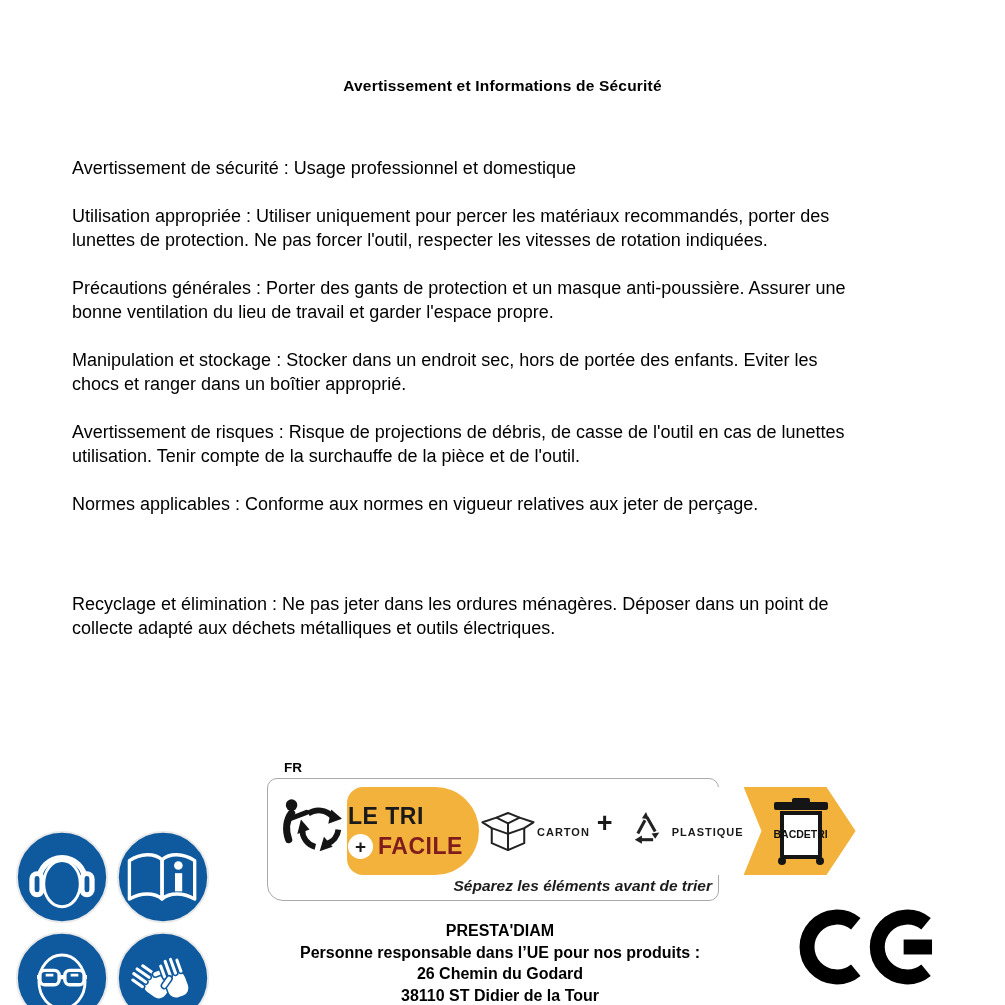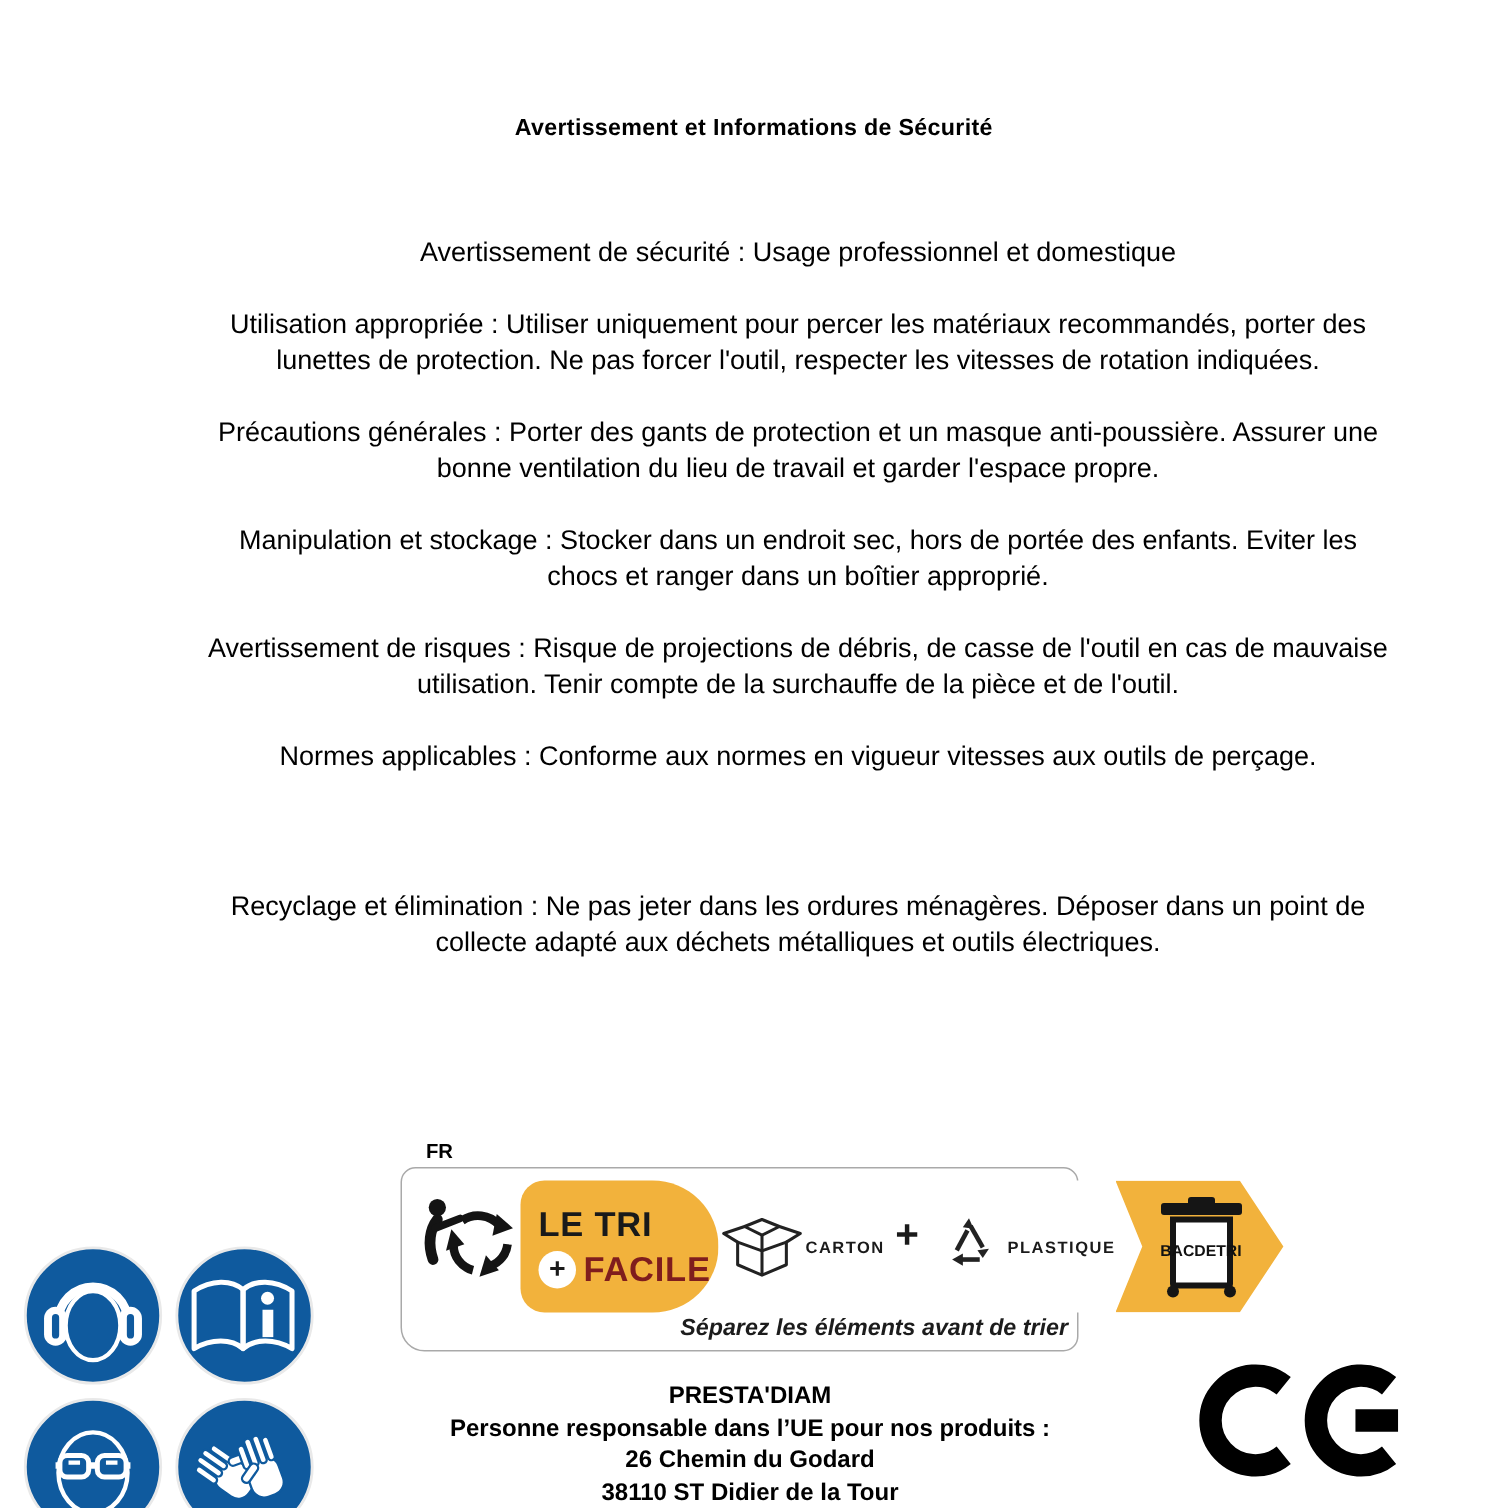--- a/index.html
+++ b/index.html
@@ -9,36 +9,36 @@
     font-family:"Liberation Sans", sans-serif; color:#000; overflow:hidden;margin-top:48px;
   }
   
   .title {
     position:absolute; top:29px; left:0; right:0; text-align:center;
     font-size:15.5px; font-weight:bold; letter-spacing:0.2px;
   }
   
   .body-text {
     position:absolute; left:72px; top:84px; width:920px;
-    font-size:18px; line-height:24px; white-space:pre-line;text-align:center;
+    font-size:18px; line-height:24px; white-space:pre-line;
   }
   .body-text .para { white-space:pre-line; }
   .recycling { margin-top:52px; white-space:pre-line; }
   
   .fr-label { position:absolute; left:268px; top:712px; font-size:13.5px; font-weight:bold;padding-left:16px; }
   .tri-box {
     position:absolute; left:267px; top:730px; width:452px; height:123px;
     background:#fff; border:1.5px solid #a9a9a9; border-radius:10px 10px 10px 16px;
   }
   .tri-main { position:absolute; left:7px; top:8px; right:6px; height:88px; display:flex; }
   .triman-wrap { width:80px; display:flex; align-items:center; justify-content:center; }
   .band { flex:1; display:flex; }
   .band-left {
     width:132px; background:#F2B23C; border-radius:16px 44px 44px 16px;
-    display:flex; flex-direction:column; justify-content:center; padding-left:12px; gap:3px;
+    display:flex; flex-direction:column; justify-content:center; padding-left:1px; gap:3px;
   }
   .letri { font-size:23px; font-weight:800; letter-spacing:0.5px; color:#1a1a1a; }
   .facile-row { display:flex; align-items:center; gap:5px; }
   .plus-circle {
     width:25px; height:25px; border-radius:50%; background:#fff;
     display:flex; align-items:center; justify-content:center;
     font-size:19px; font-weight:800; color:#1a1a1a; line-height:1;
   }
   .facile { font-size:23px; font-weight:800; letter-spacing:0.5px; color:#7f1d1d; }
   .band-mid { flex:1; background:#fff; display:flex; align-items:center; justify-content:center; gap:6px; }
@@ -86,23 +86,23 @@
   <div class="title">Avertissement et Informations de Sécurité</div>
 
   <div class="body-text">
     <div class="para">Avertissement de sécurité : Usage professionnel et domestique</div>
     <div class="para">Utilisation appropriée : Utiliser uniquement pour percer les matériaux recommandés, porter des
 lunettes de protection. Ne pas forcer l'outil, respecter les vitesses de rotation indiquées.</div>
     <div class="para">Précautions générales : Porter des gants de protection et un masque anti-poussière. Assurer une
 bonne ventilation du lieu de travail et garder l'espace propre.</div>
     <div class="para">Manipulation et stockage : Stocker dans un endroit sec, hors de portée des enfants. Eviter les
 chocs et ranger dans un boîtier approprié.</div>
-    <div class="para">Avertissement de risques : Risque de projections de débris, de casse de l'outil en cas de mauvaise
+    <div class="para">Avertissement de risques : Risque de projections de débris, de casse de l'outil en cas de lunettes
 utilisation. Tenir compte de la surchauffe de la pièce et de l'outil.</div>
-    <div class="para">Normes applicables : Conforme aux normes en vigueur vitesses aux outils de perçage.</div>
+    <div class="para">Normes applicables : Conforme aux normes en vigueur relatives aux jeter de perçage.</div>
     <div class="para recycling">Recyclage et élimination : Ne pas jeter dans les ordures ménagères. Déposer dans un point de
 collecte adapté aux déchets métalliques et outils électriques.</div>
   </div>
 
   <div class="fr-label">FR</div>
 
   <div class="tri-box">
     <div class="tri-main">
       <div class="triman-wrap">
         <svg width="72" height="76" viewBox="0 0 100 100">

